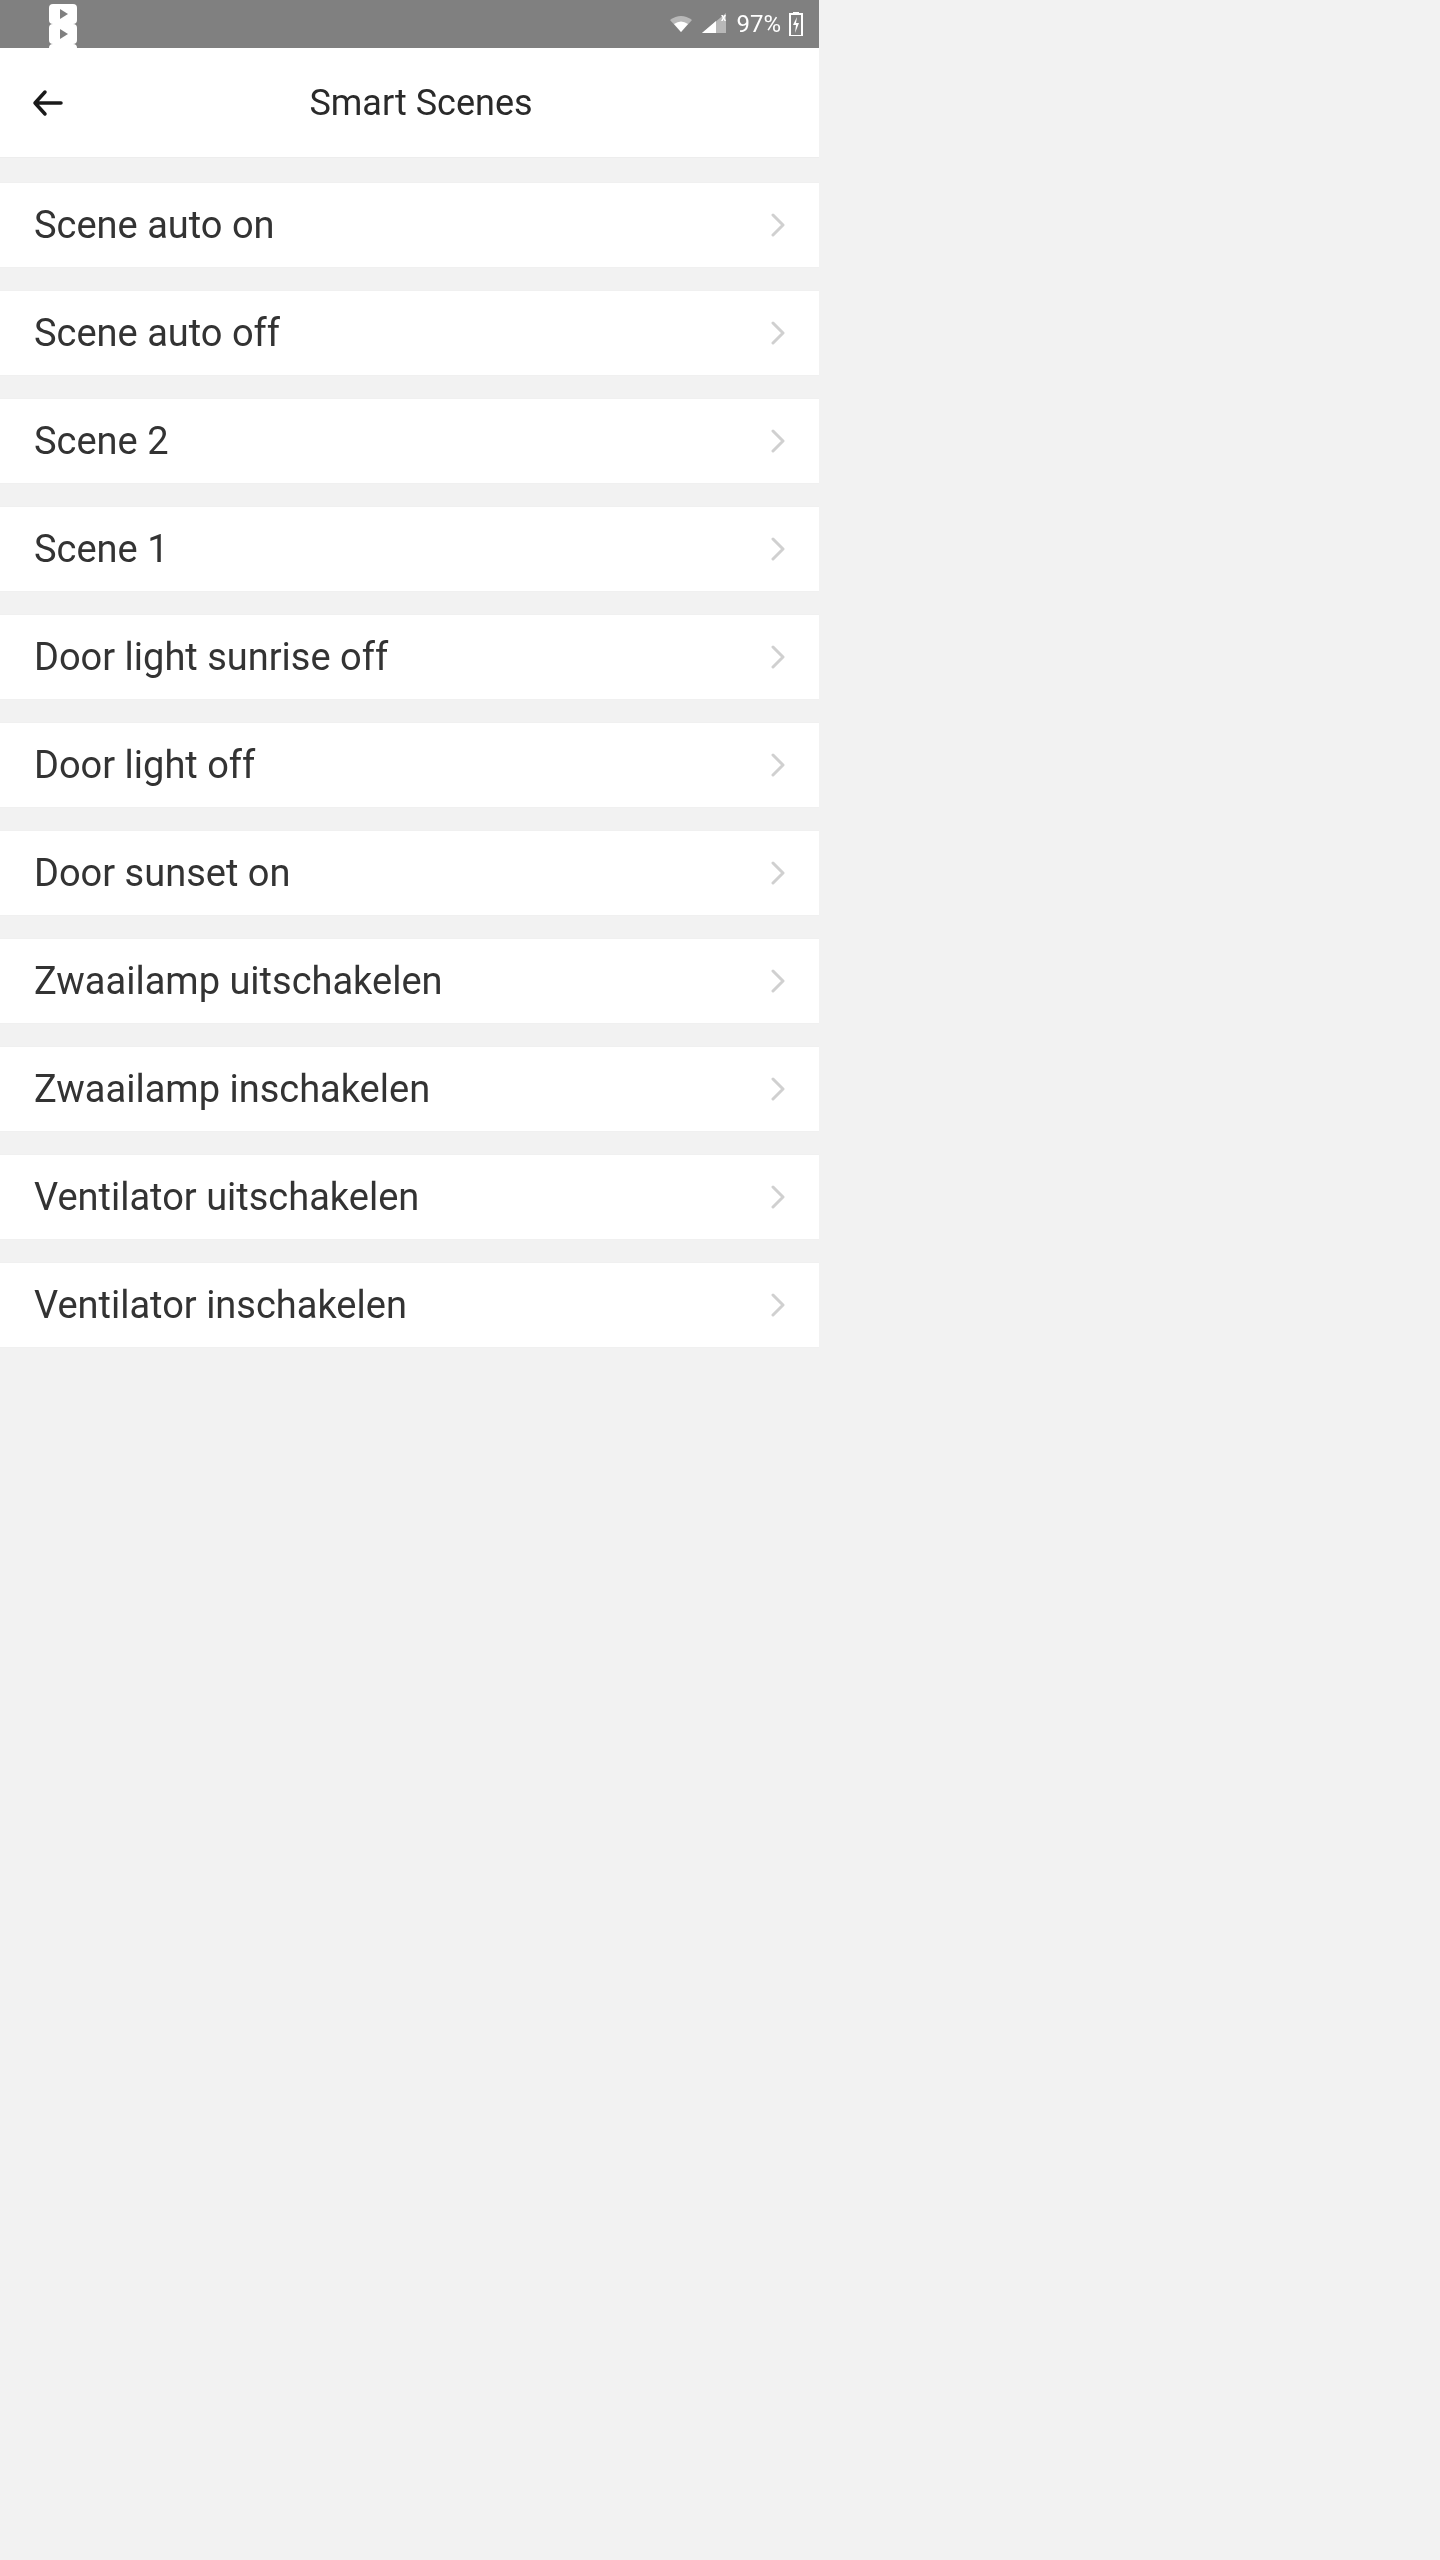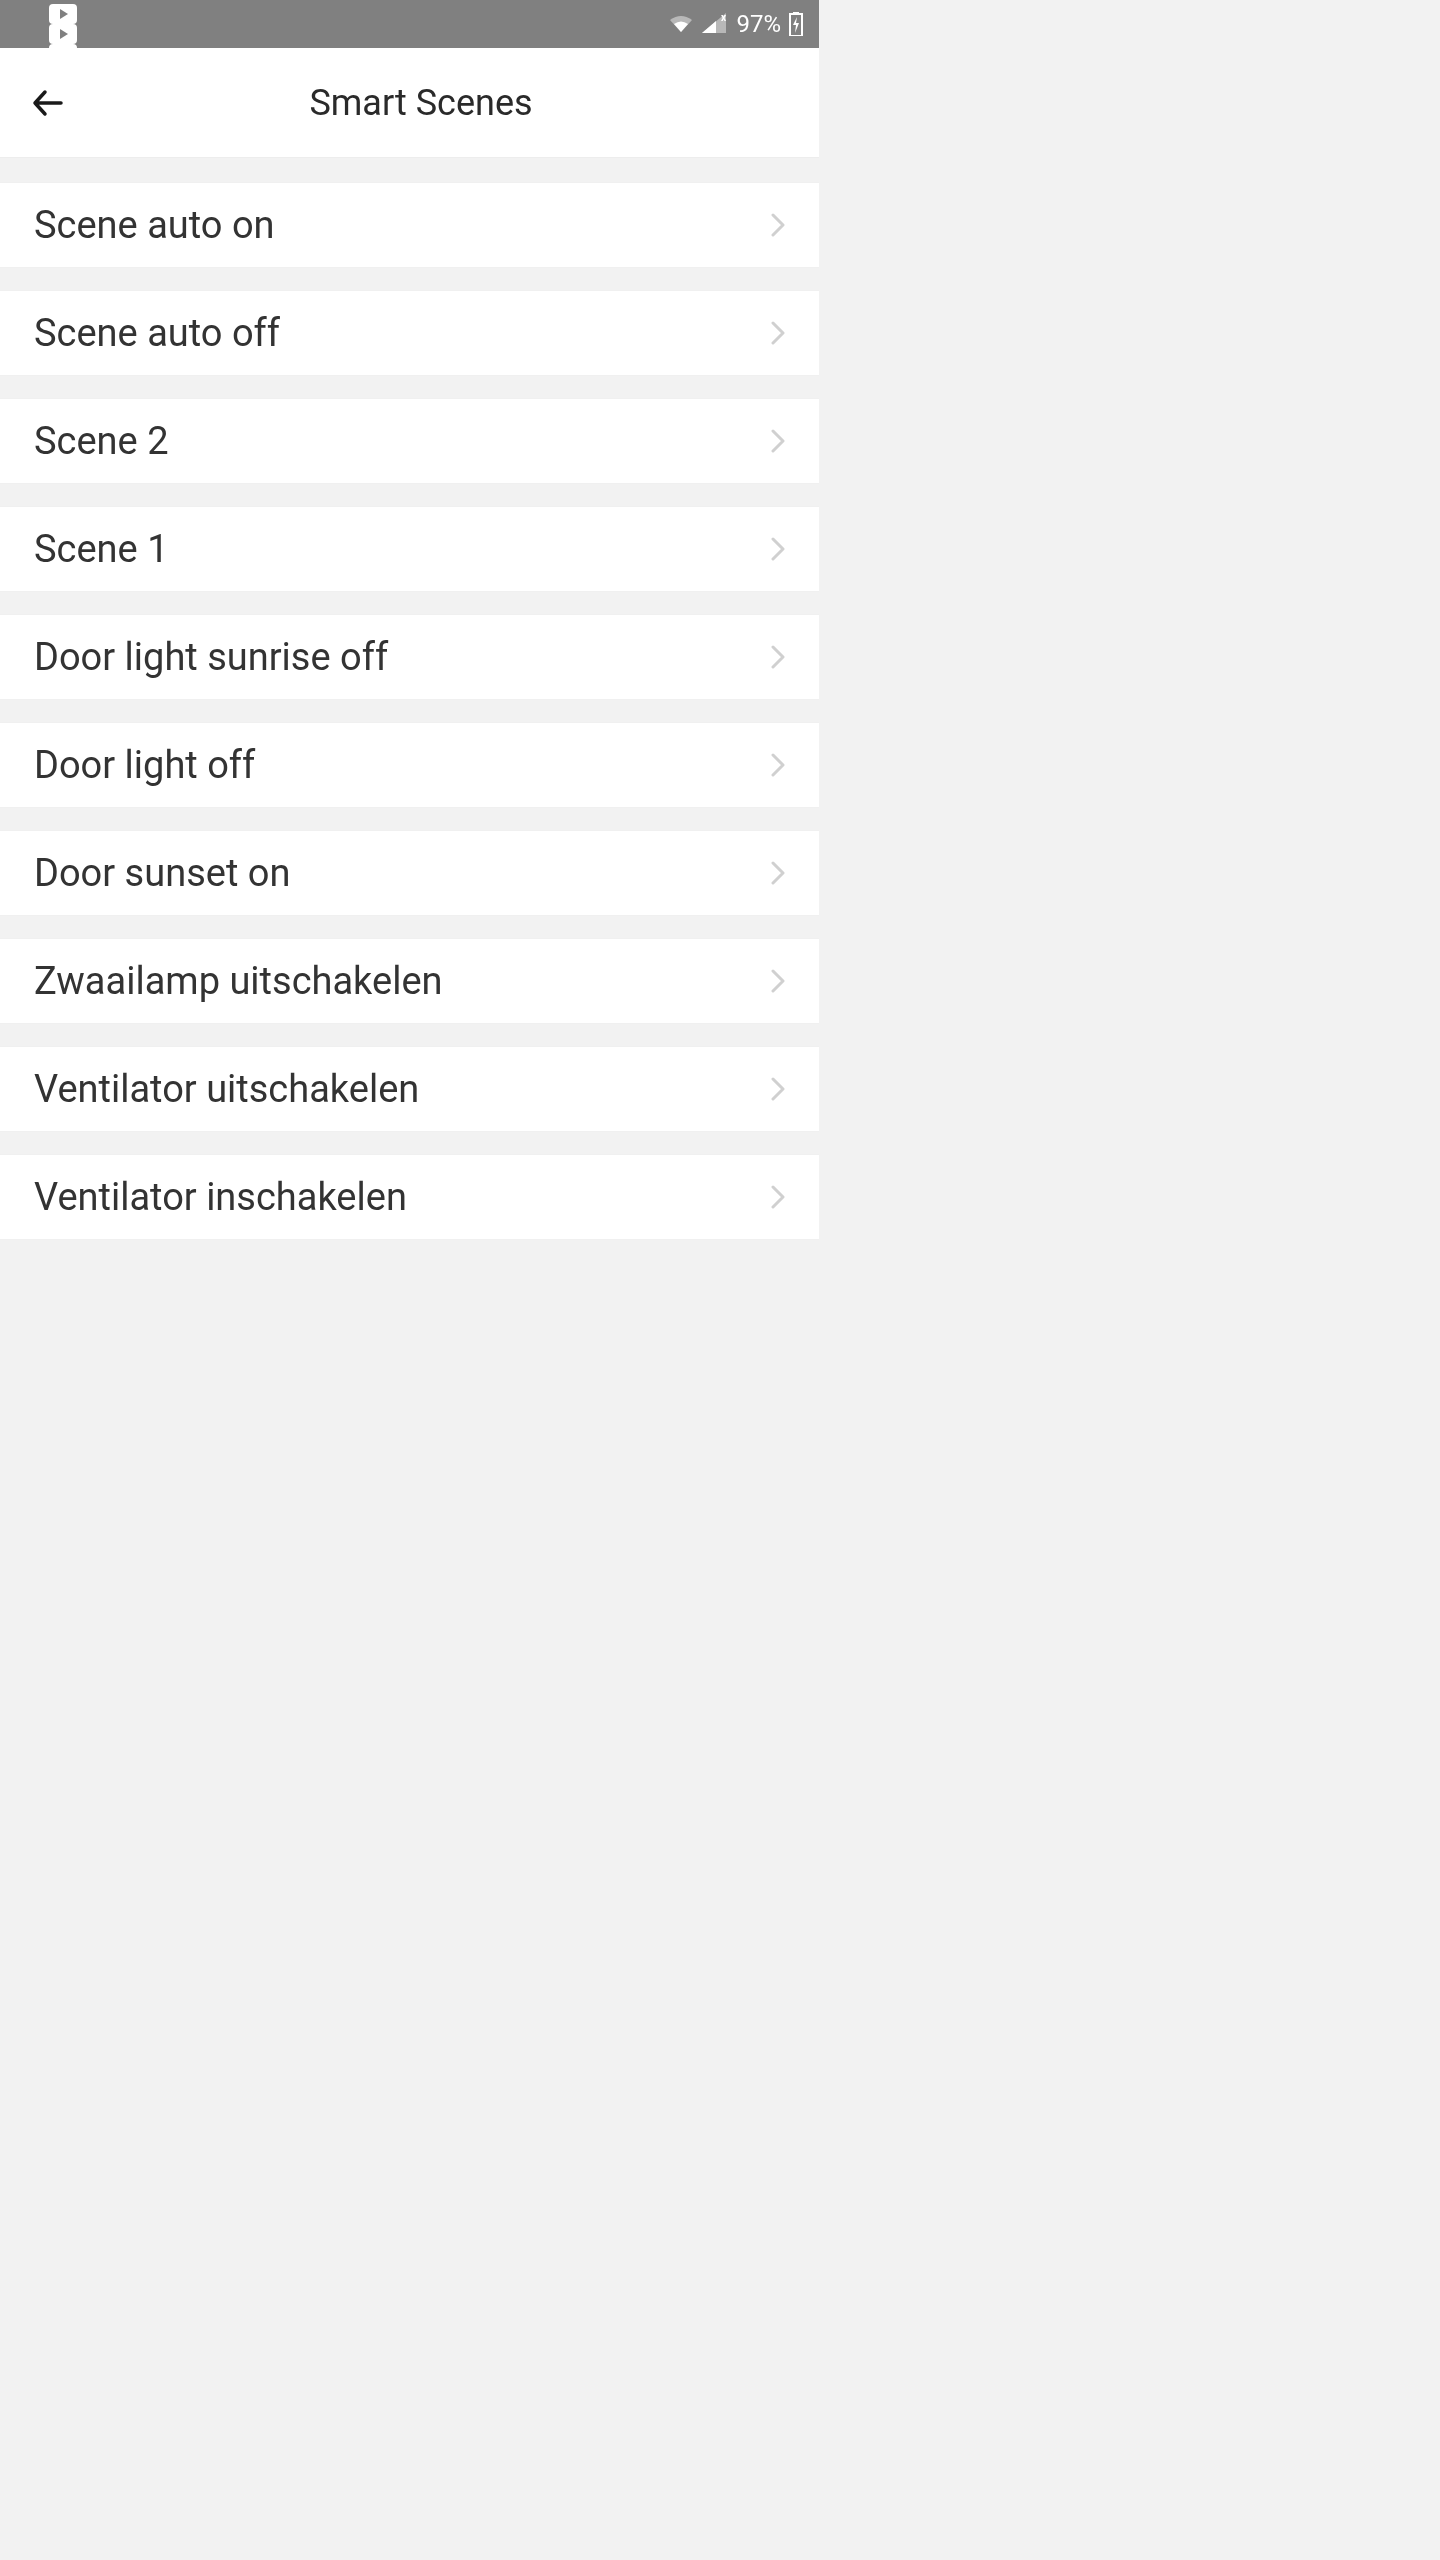--- a/index.html
+++ b/index.html
@@ -222,20 +222,28 @@
   </div>
   <div class="scene-item">
     <span class="scene-label">Zwaailamp uitschakelen</span>
     <span class="chevron">
       <svg width="14" height="24" viewBox="0 0 14 24">
           <path d="M 2 2 L 12 12 L 2 22" stroke="#d0d0d0" stroke-width="3" fill="none" stroke-linecap="round" stroke-linejoin="round"></path>
         </svg>
     </span>
   </div>
   <div class="scene-item">
+    <span class="scene-label">Zwaailamp inschakelen</span>
+    <span class="chevron">
+      <svg width="14" height="24" viewBox="0 0 14 24">
+          <path d="M 2 2 L 12 12 L 2 22" stroke="#d0d0d0" stroke-width="3" fill="none" stroke-linecap="round" stroke-linejoin="round"></path>
+        </svg>
+    </span>
+  </div>
+  <div class="scene-item">
     <span class="scene-label">Ventilator uitschakelen</span>
     <span class="chevron">
       <svg width="14" height="24" viewBox="0 0 14 24">
           <path d="M 2 2 L 12 12 L 2 22" stroke="#d0d0d0" stroke-width="3" fill="none" stroke-linecap="round" stroke-linejoin="round"></path>
         </svg>
     </span>
   </div>
   <div class="scene-item">
     <span class="scene-label">Ventilator inschakelen</span>
     <span class="chevron">

